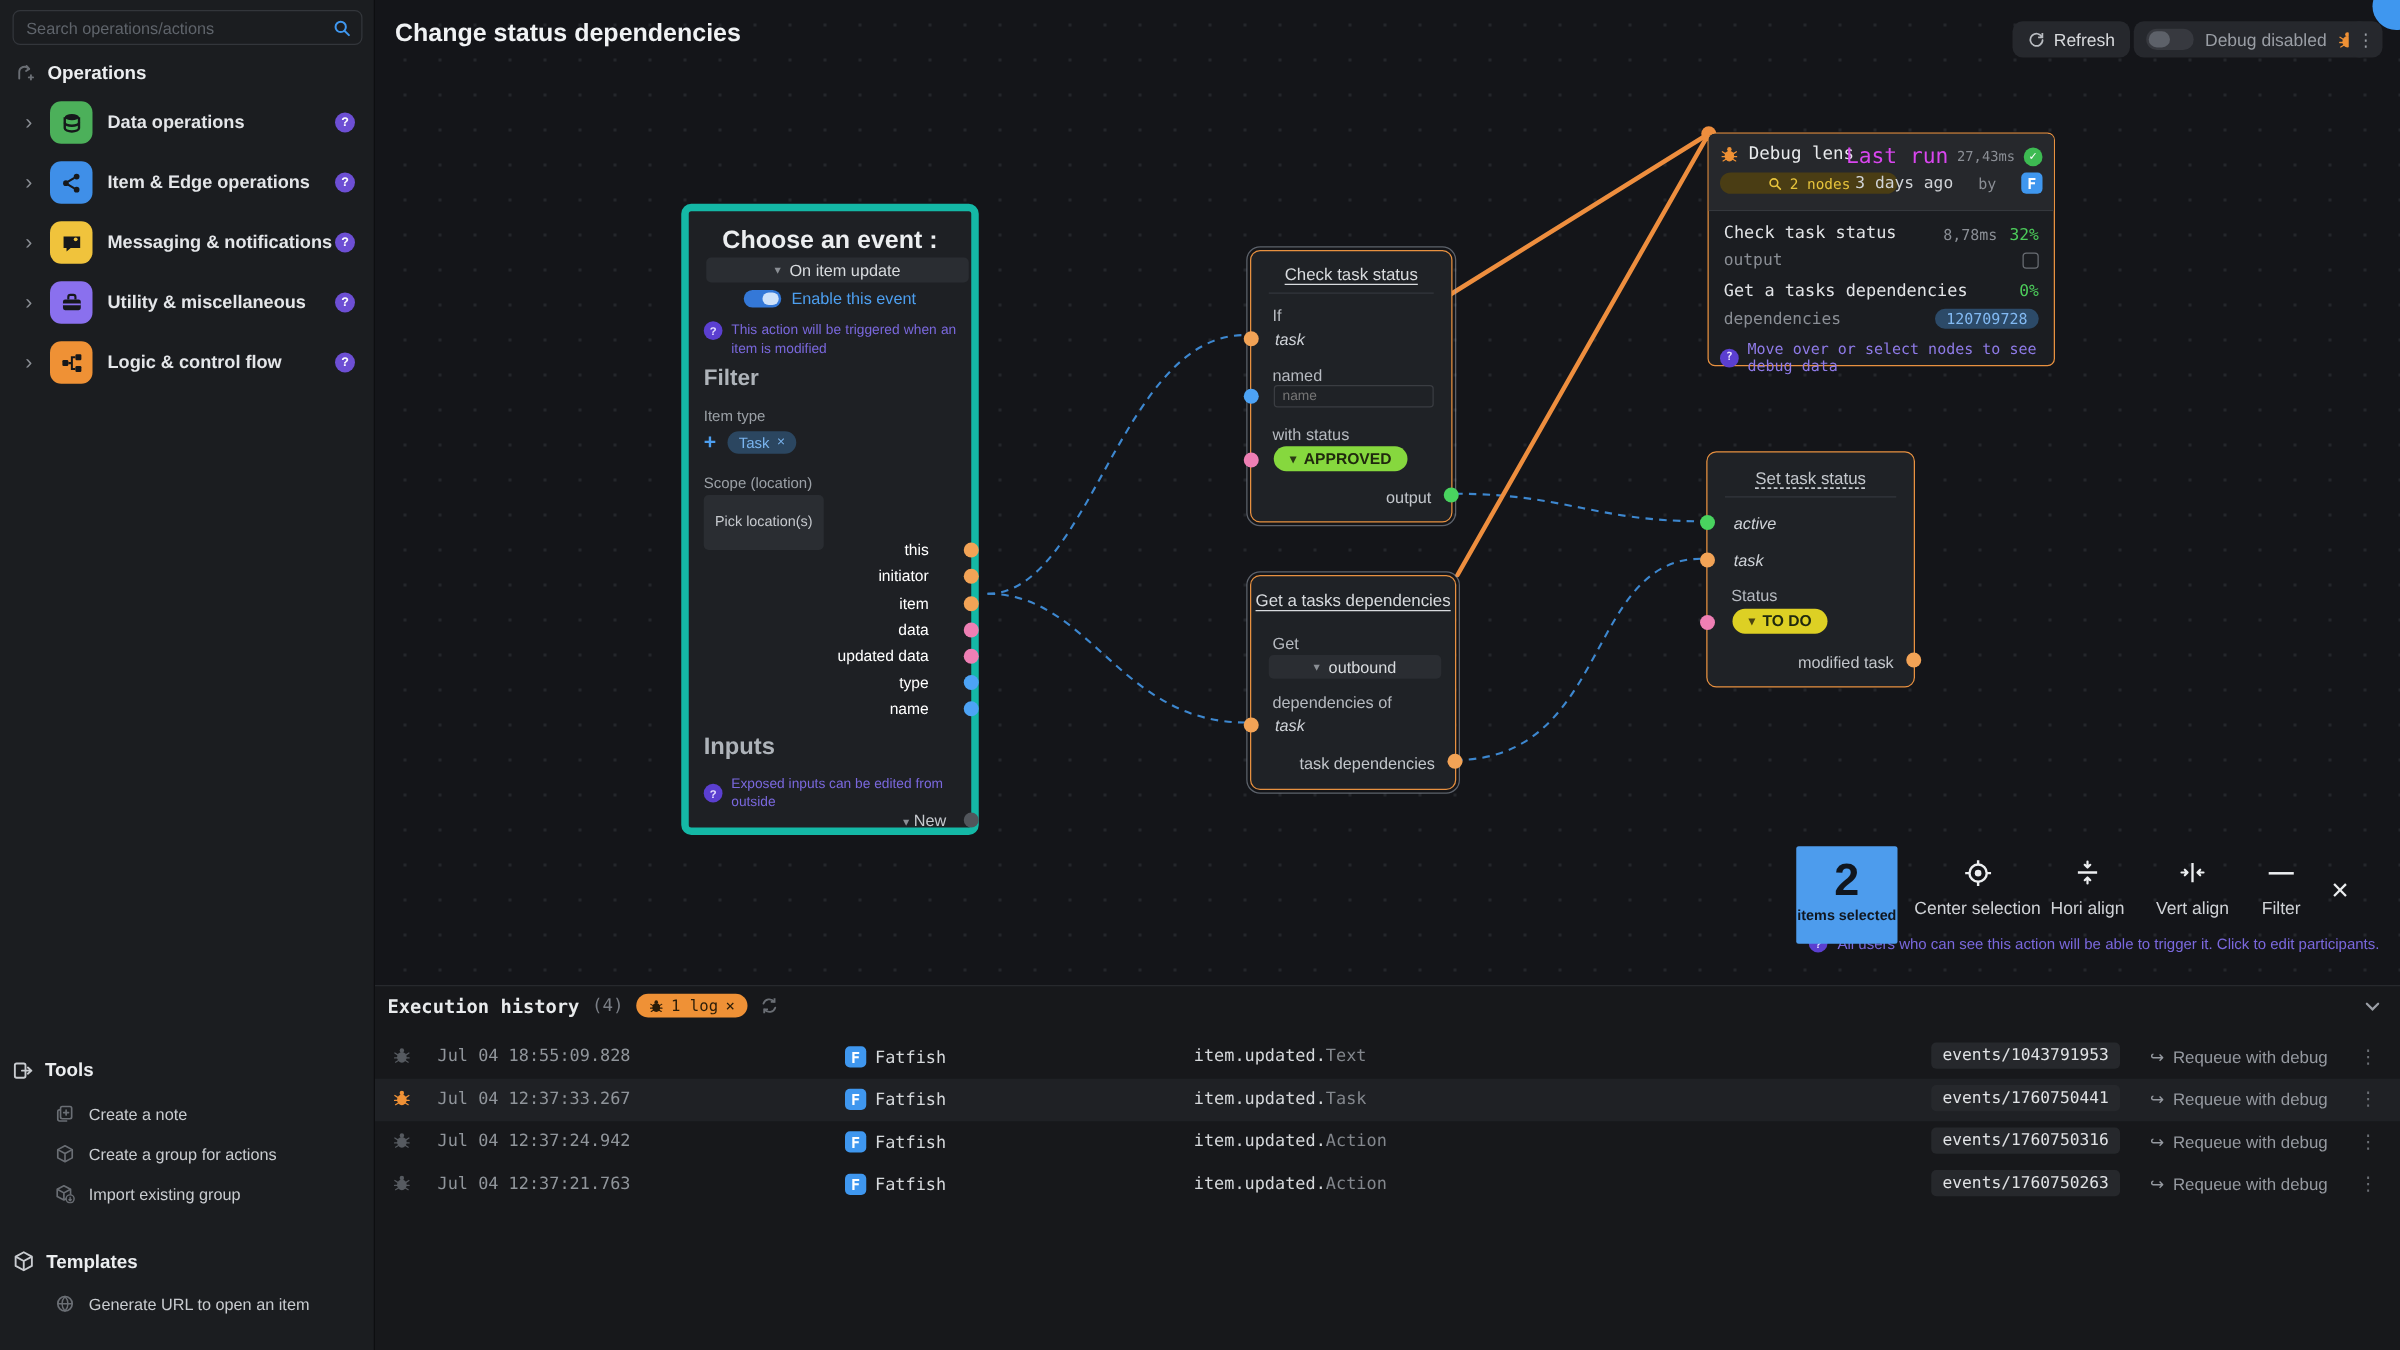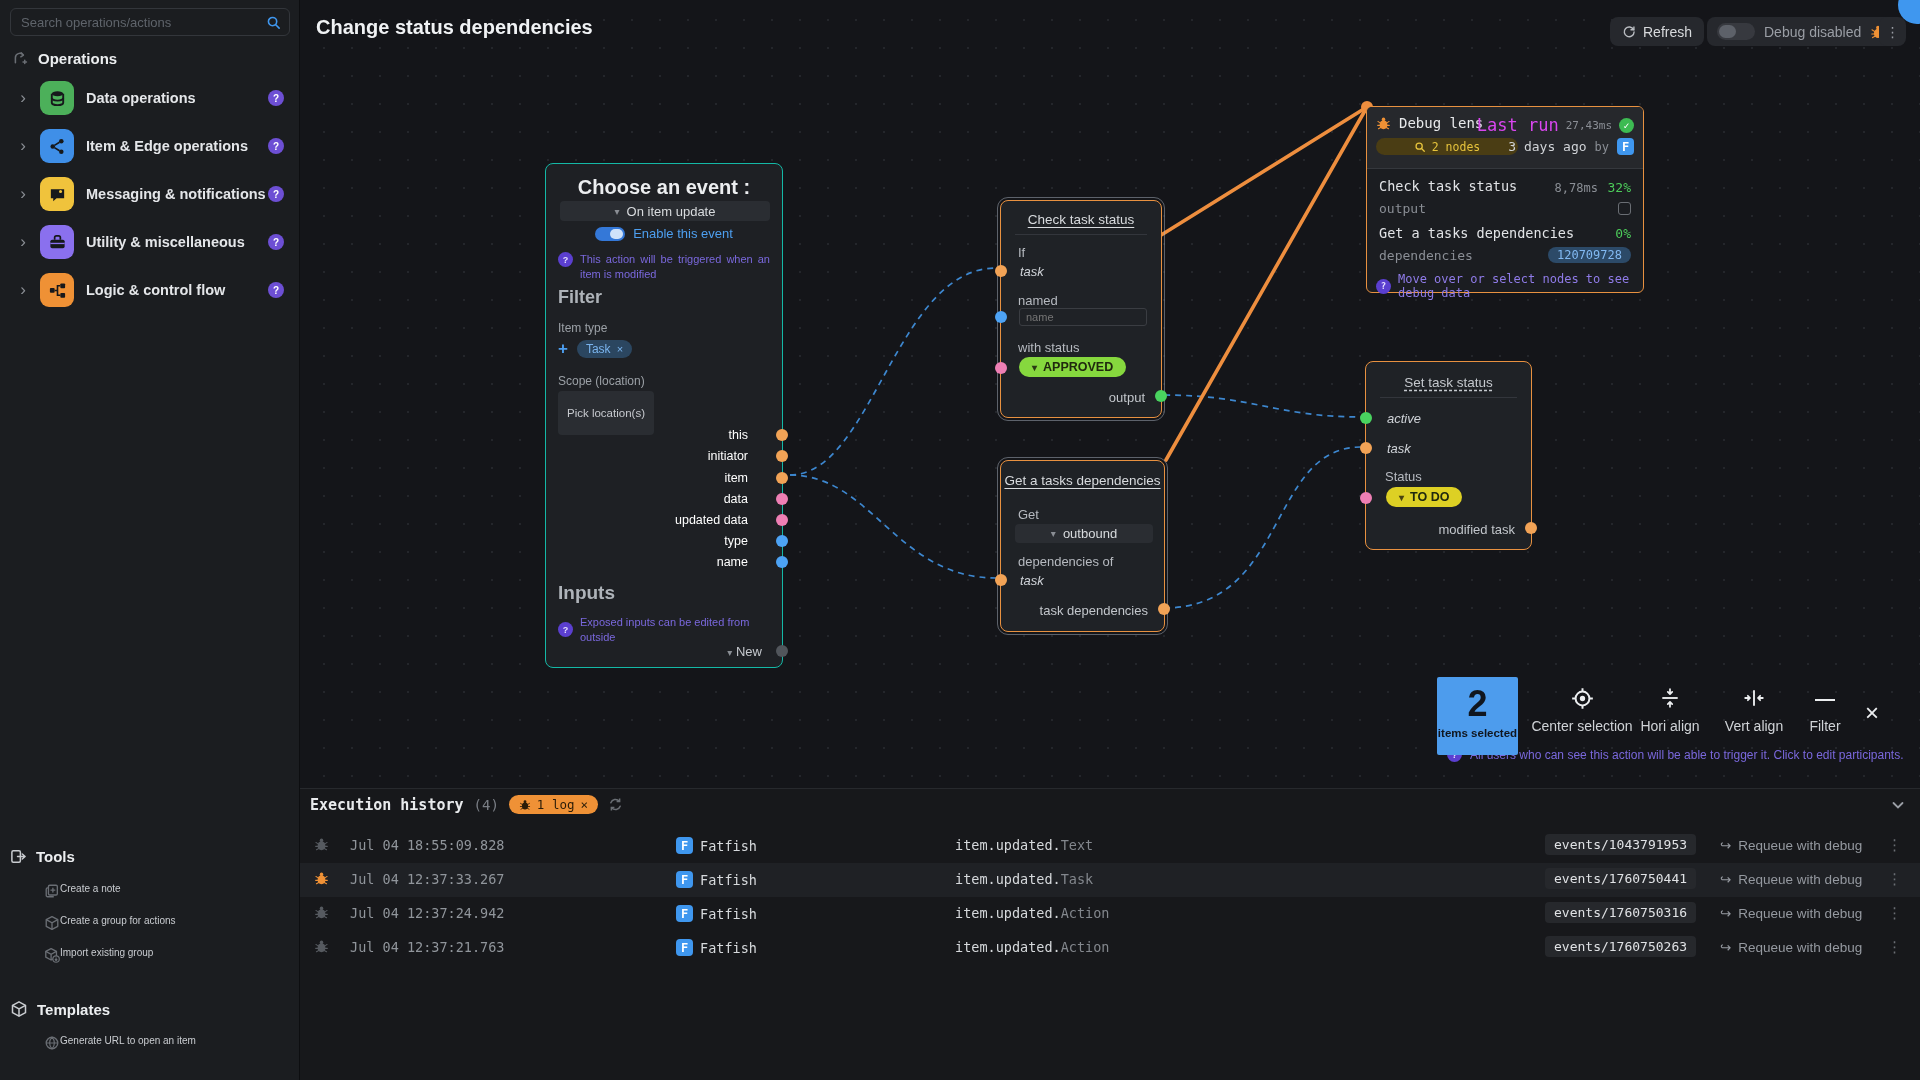--- a/index.html
+++ b/index.html
@@ -11,32 +11,32 @@
   
   .sidebar{position:absolute;left:0;top:0;width:300px;height:1080px;background:#1b1d20;border-right:1px solid #0d0e10;z-index:7}
   .search{position:absolute;left:10px;top:8px;width:280px;height:28px;background:transparent;border:1px solid #33363b;border-radius:6px;color:#c8ccd1;font-size:13px;padding:0 30px 0 10px;outline:none}
   .search::placeholder{color:#5f646b}
   .side-h{position:absolute;display:flex;align-items:center;gap:9px;font-size:15px;font-weight:700;color:#eceef0}
   .cat{position:absolute;left:0;width:300px;height:44px;display:flex;align-items:center;cursor:pointer}
   .cat .chev{width:22px;text-align:center;color:#8a8e94;font-size:17px;margin-left:12px}
   .tile{width:34px;height:34px;border-radius:9px;display:flex;align-items:center;justify-content:center;margin-left:6px;color:#16181b}
   .cat .lbl{margin-left:12px;font-size:14.5px;font-weight:600;color:#e4e6e9}
   .qbadge{position:absolute;right:16px;width:16px;height:16px;border-radius:50%;background:#6d4fd4;color:#fff;font-size:10px;font-weight:700;display:flex;align-items:center;justify-content:center}
-  .tool-item{position:absolute;display:flex;align-items:flex-start;font-size:10px;color:#c9ccd0;cursor:pointer}
+  .tool-item{position:absolute;display:flex;align-items:flex-end;gap:11px;font-size:13px;color:#c9ccd0;cursor:pointer}
   .gicon{color:#6a6e74}
   
   .main{position:absolute;left:300px;top:0;right:0;bottom:0;background-color:#141519;background-image:radial-gradient(#24262b 1.3px,transparent 1.4px);background-size:28px 28px;background-position:10px 6px}
   .page-title{position:absolute;left:316px;top:16px;font-size:20px;font-weight:700;color:#f0f2f4;z-index:4}
   .hbtn{position:absolute;height:29px;background:#26282d;border-radius:8px;display:flex;align-items:center;gap:7px;padding:12px 12px;font-size:14px;color:#d8dadd;cursor:pointer;z-index:6}
   .debug-pill{position:absolute;height:29px;background:#26282d;border-radius:8px;display:flex;align-items:center;gap:9px;padding:0 10px;font-size:14px;color:#9a9ea5;z-index:6}
   .toggle-off{width:38px;height:17px;border-radius:9px;background:#37393f;position:relative}
   .toggle-off i{position:absolute;left:2px;top:2px;width:17px;height:13px;border-radius:7px;background:#5d6169}
   .corner-avatar{position:absolute;right:-16px;top:-14px;width:38px;height:38px;border-radius:50%;background:#3f97ef;z-index:6}
   
-  .node{position:absolute;background:#1f2226;border:1px solid #14b8a6;border-radius:8px;z-index:2}
+  .node{position:absolute;background:#1f2226;border:6px solid #14b8a6;border-radius:8px;z-index:2}
   .node.sel{border:1.5px solid #e89140;outline:1.5px solid rgba(165,175,190,.5);outline-offset:2px}
   .node.orange{border:1.5px solid #e89140}
   .ntitle{position:absolute;left:0;right:0;text-align:center;font-size:13.5px;color:#d8dbde;text-decoration:underline;text-underline-offset:3px}
   .ntitle.dashed{text-decoration-style:dashed;color:#c4c8cd}
   .nlabel{position:absolute;font-size:13px;color:#b6bac0}
   .pname{font-style:italic;font-size:13px;color:#cfd3d8}
   .pdot{position:absolute;width:12px;height:12px;border-radius:50%}
   .select{position:absolute;background:#2a2d32;border-radius:4px;display:flex;align-items:center;justify-content:center;gap:7px;font-size:13px;color:#d8dbde;cursor:pointer}
   .caret{color:#8a8e94;font-size:10px}
   .status-pill{position:absolute;display:flex;align-items:center;gap:6px;border-radius:14px;padding:3px 13px;font-size:12.5px;font-weight:700;color:#20290e;cursor:pointer}
@@ -348,21 +348,21 @@
       <span style="font-size:17px;color:#d946ef">Last run</span>
       <span class="gtxt" style="font-size:11px">27,43ms</span>
       <span class="chkcircle">✓</span>
     </div>
     <div class="nodes-pill">
       <svg class="ic" width="12" height="12">
           <use href="#i-lens"></use>
         </svg>
       <span>2 nodes</span>
     </div>
-    <div class="abs" style="right:9px;top:31px;display:flex;gap:8px;align-items:center">
+    <div class="abs" style="right:9px;top:31px;display:flex;gap:20px;align-items:center">
       <span style="font-size:13px;color:#d0d3d7">3 days ago</span>
       <span class="gtxt" style="font-size:12px">by</span>
       <span class="fbadge">F</span>
     </div>
     <div class="lens-row" style="top:70px">
       <span style="font-size:13.5px;color:#e2e4e7">Check task status</span>
       <span><span class="gtxt" style="font-size:12px">8,78ms</span> <span class="grn" style="font-size:13px">32%</span></span>
     </div>
     <div class="lens-row" style="top:92px">
       <span class="gtxt" style="font-size:13px">output</span>

